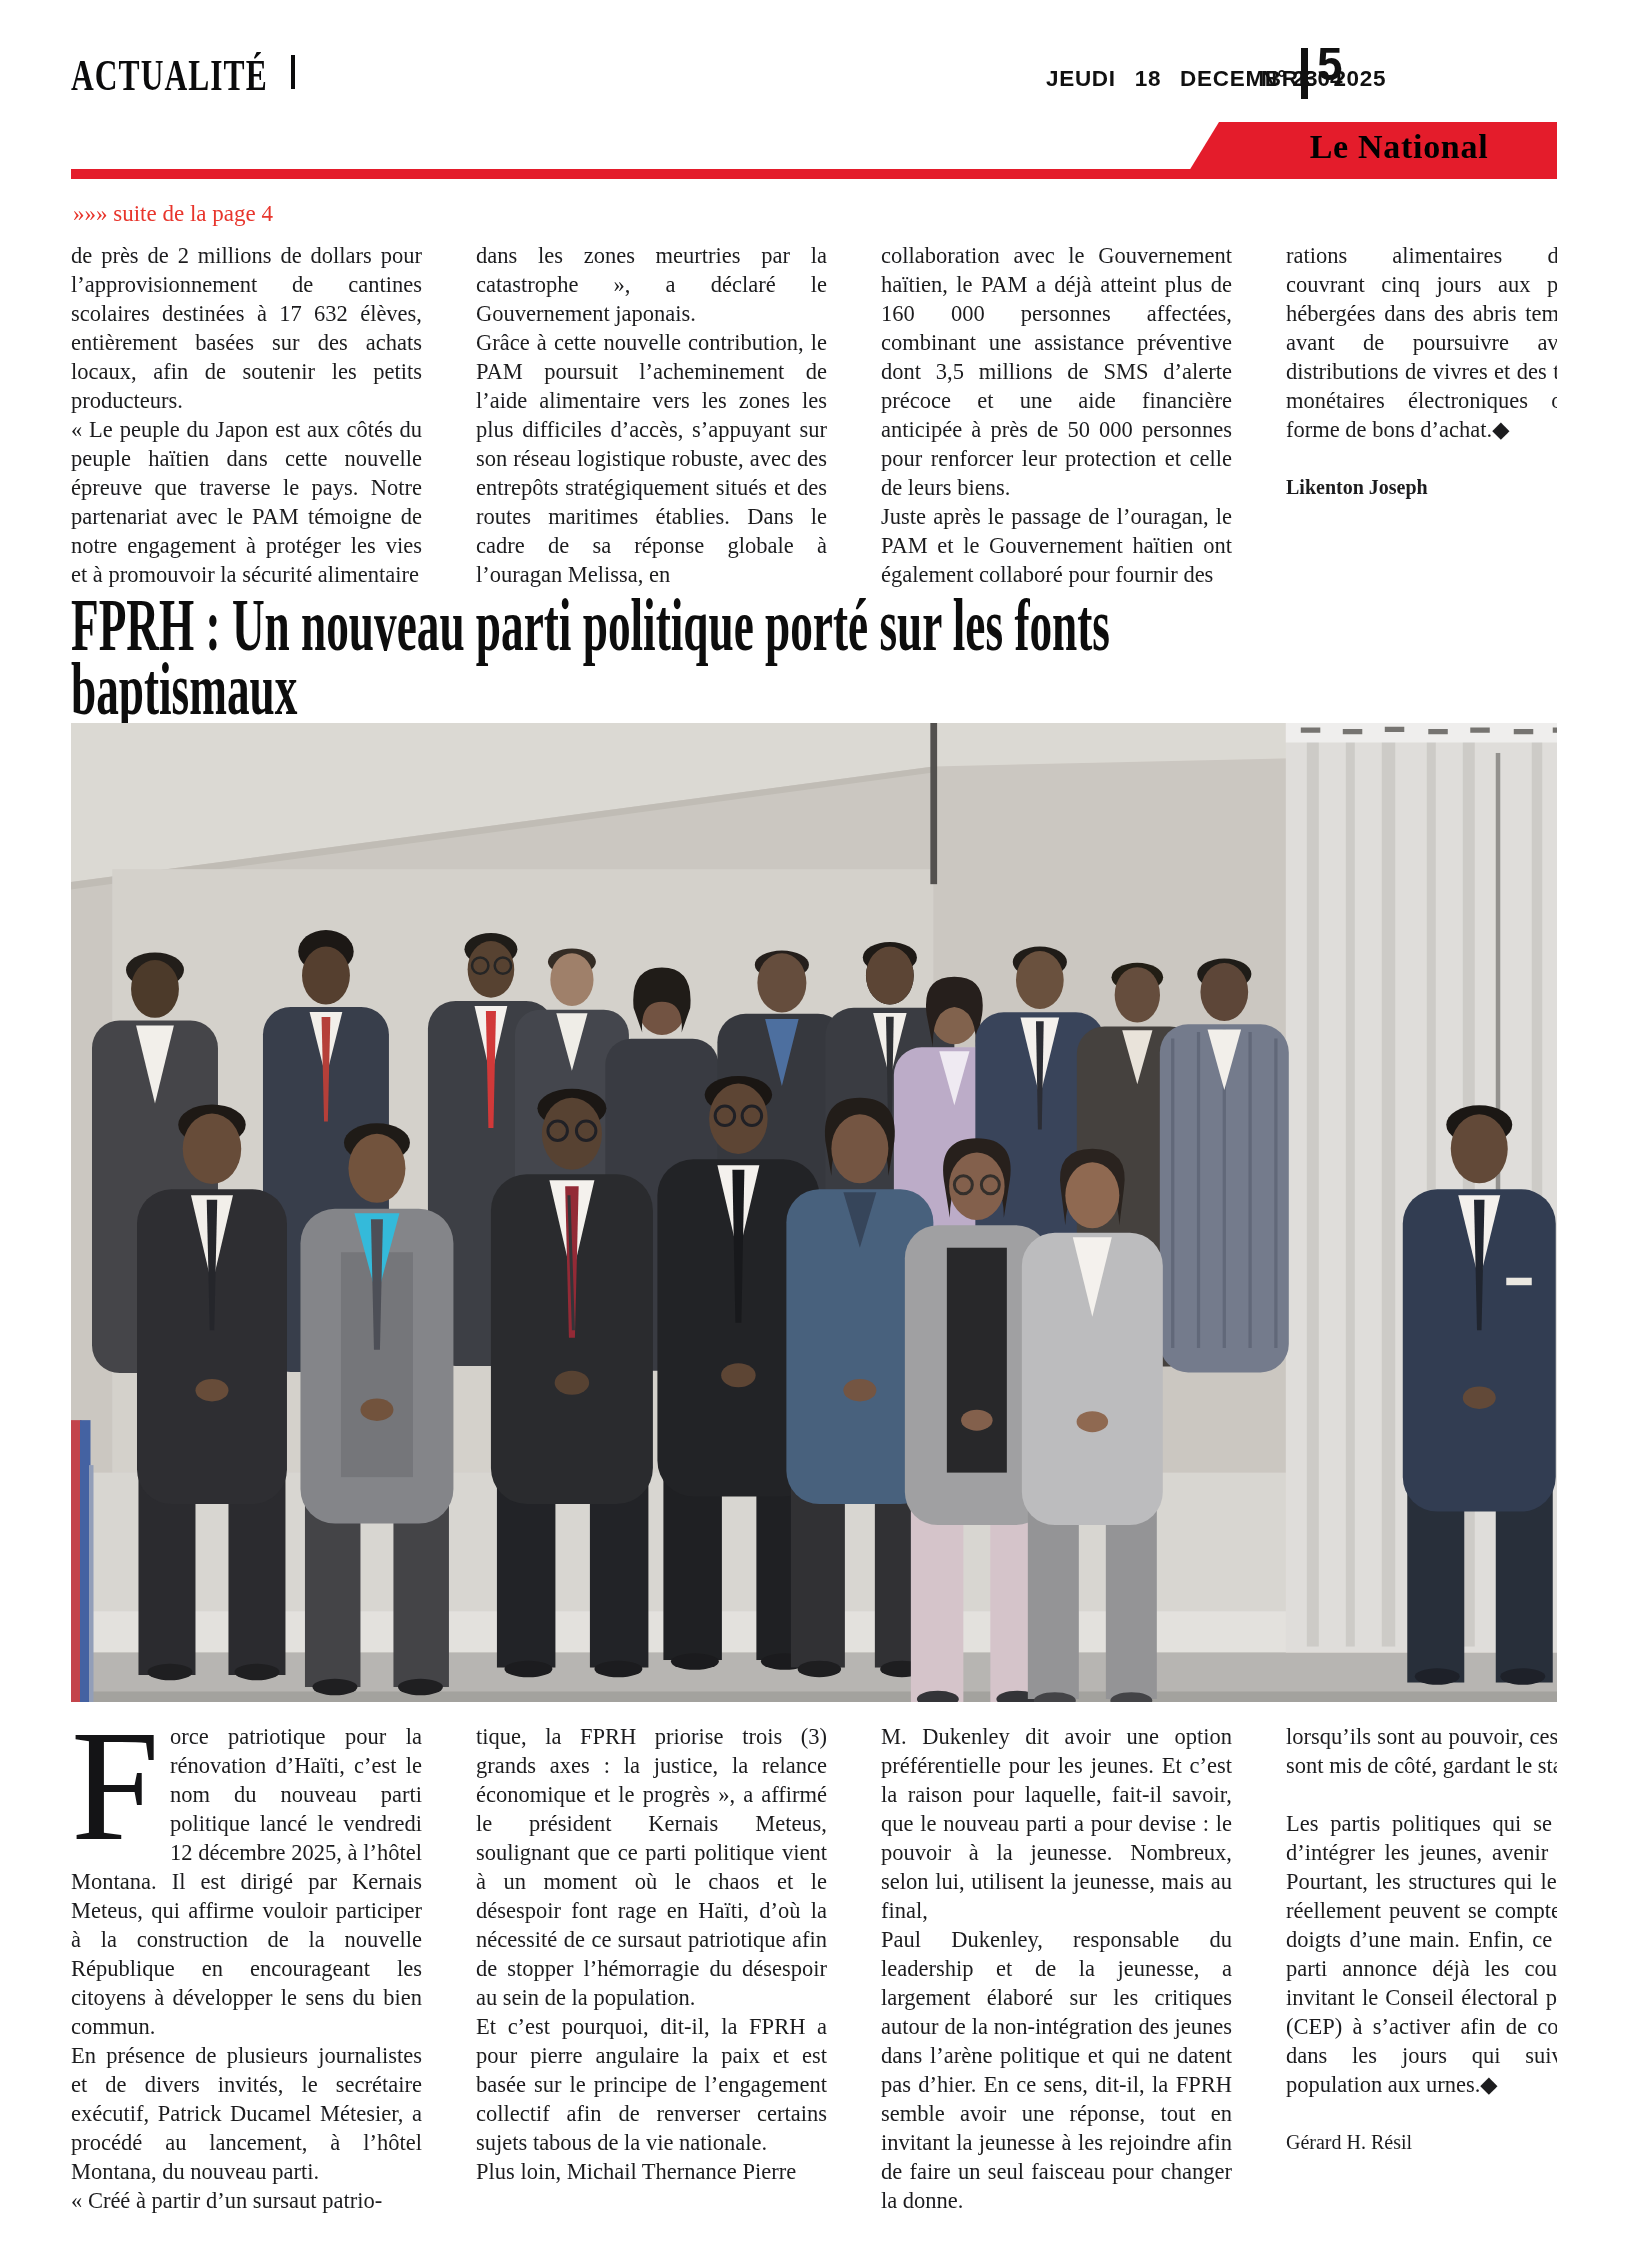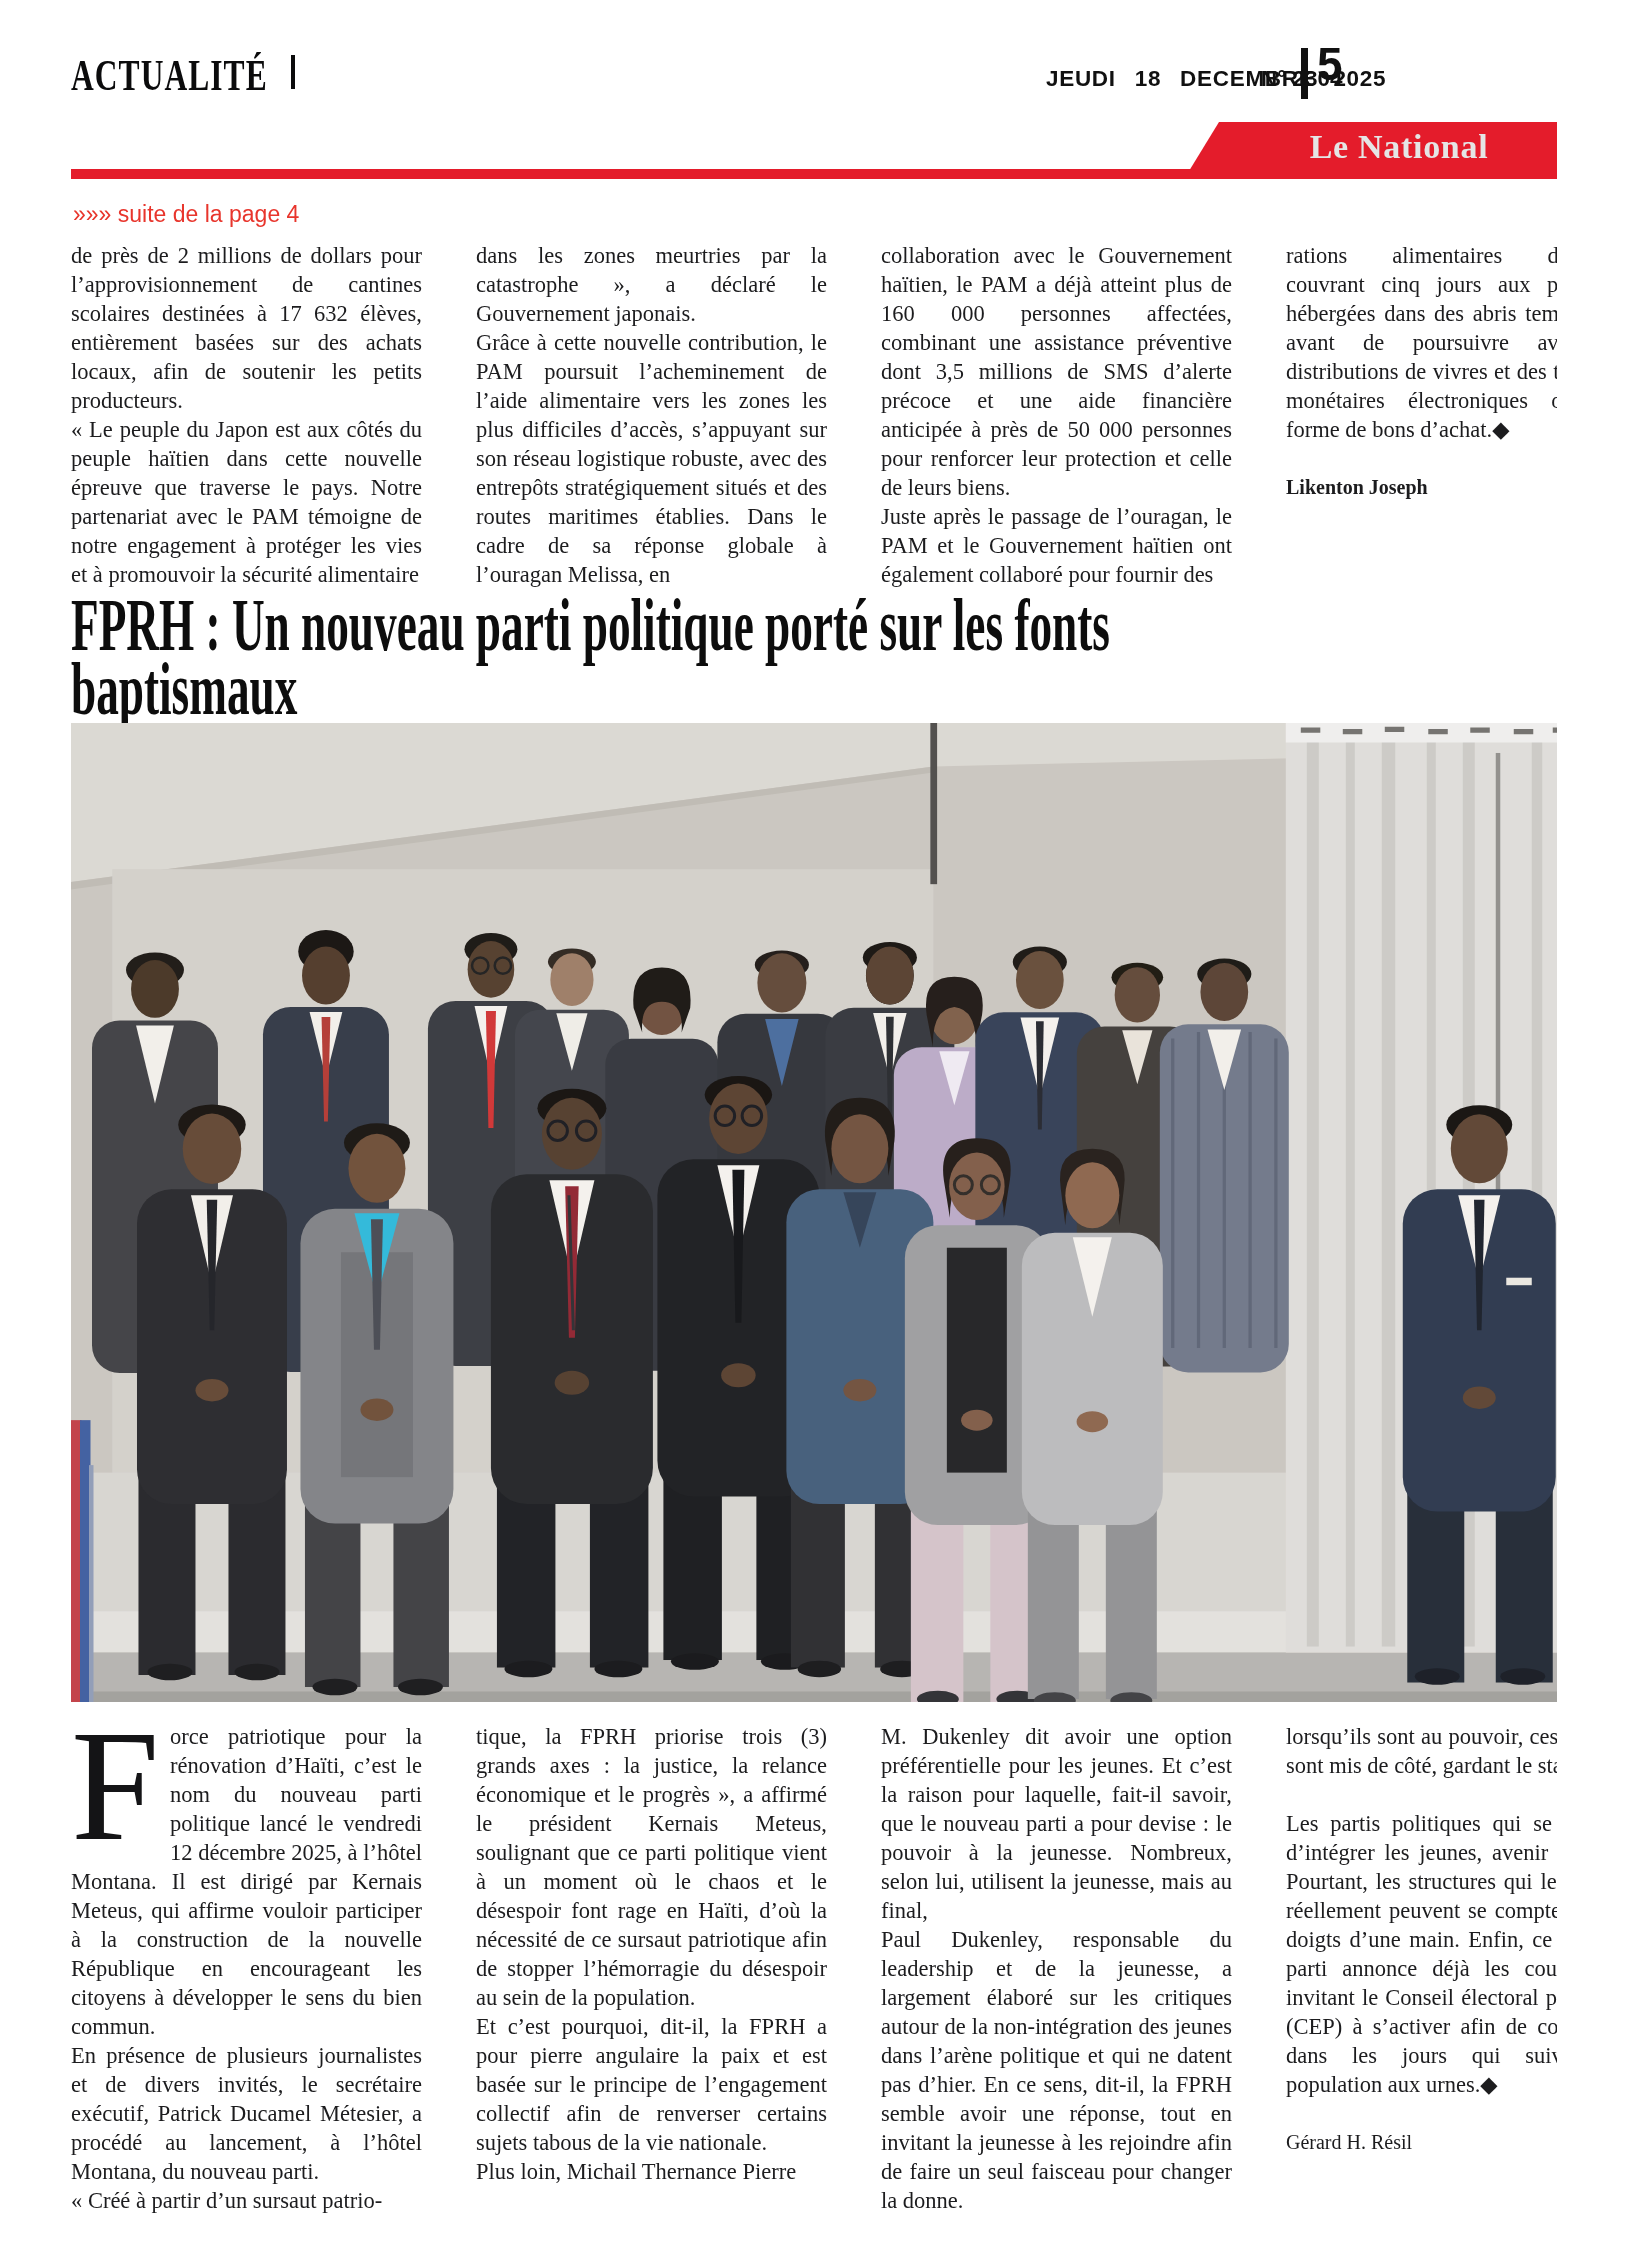--- a/index.html
+++ b/index.html
@@ -14,23 +14,23 @@
   .dateline{position:absolute;left:1046px;top:66px;font-family:"Liberation Sans",sans-serif;
             font-weight:bold;font-size:22.5px;color:#111;letter-spacing:0.7px;word-spacing:12px;white-space:nowrap;}
   .issue-no{position:absolute;left:1245px;top:66px;font-family:"Liberation Sans",sans-serif;
             font-weight:bold;font-size:22.5px;color:#111;margin-left:16px;}
   .pagebar{position:absolute;left:1301px;top:48px;width:6.7px;height:51px;background:#111;}
   .pagenum{position:absolute;left:1317px;top:37px;font-family:"Liberation Sans",sans-serif;
            font-weight:bold;font-size:46px;color:#111;}
   .brand-box{position:absolute;left:1189px;top:122px;width:420px;height:49px;background:#e41c2b;
              clip-path:polygon(30px 0,100% 0,100% 100%,0 100%);
              display:flex;align-items:center;justify-content:center;}
-  .brand-box span{font-family:"Liberation Serif",serif;font-weight:bold;font-size:34px;color:#e5e5e5;letter-spacing:0.7px;}
+  .brand-box span{font-family:"Liberation Serif",serif;font-weight:bold;font-size:34px;color:#000000;letter-spacing:0.7px;}
   .red-rule{position:absolute;left:71px;top:169px;width:1537px;height:9.7px;background:#e41c2b;}
-  .suite{position:absolute;left:73px;top:201px;font-family:Liberation Sans, sans-serif;
+  .suite{position:absolute;left:73px;top:201px;font-family:Liberation Serif, serif;
          font-size:23px;color:#e8352c;}
 
   
   .cols{position:absolute;left:71px;display:flex;gap:54px;}
   .col{width:351px;font-size:22.5px;line-height:29px;text-align:justify;color:#1c1c1e;}
   .para{margin:0;}
   .para.blank{min-height:29px;}
   .cols-top{top:241px;}
   .cols-bottom{top:1722px;justify-content:space-between;}
   .author{margin-top:29px;font-size:20px;}

